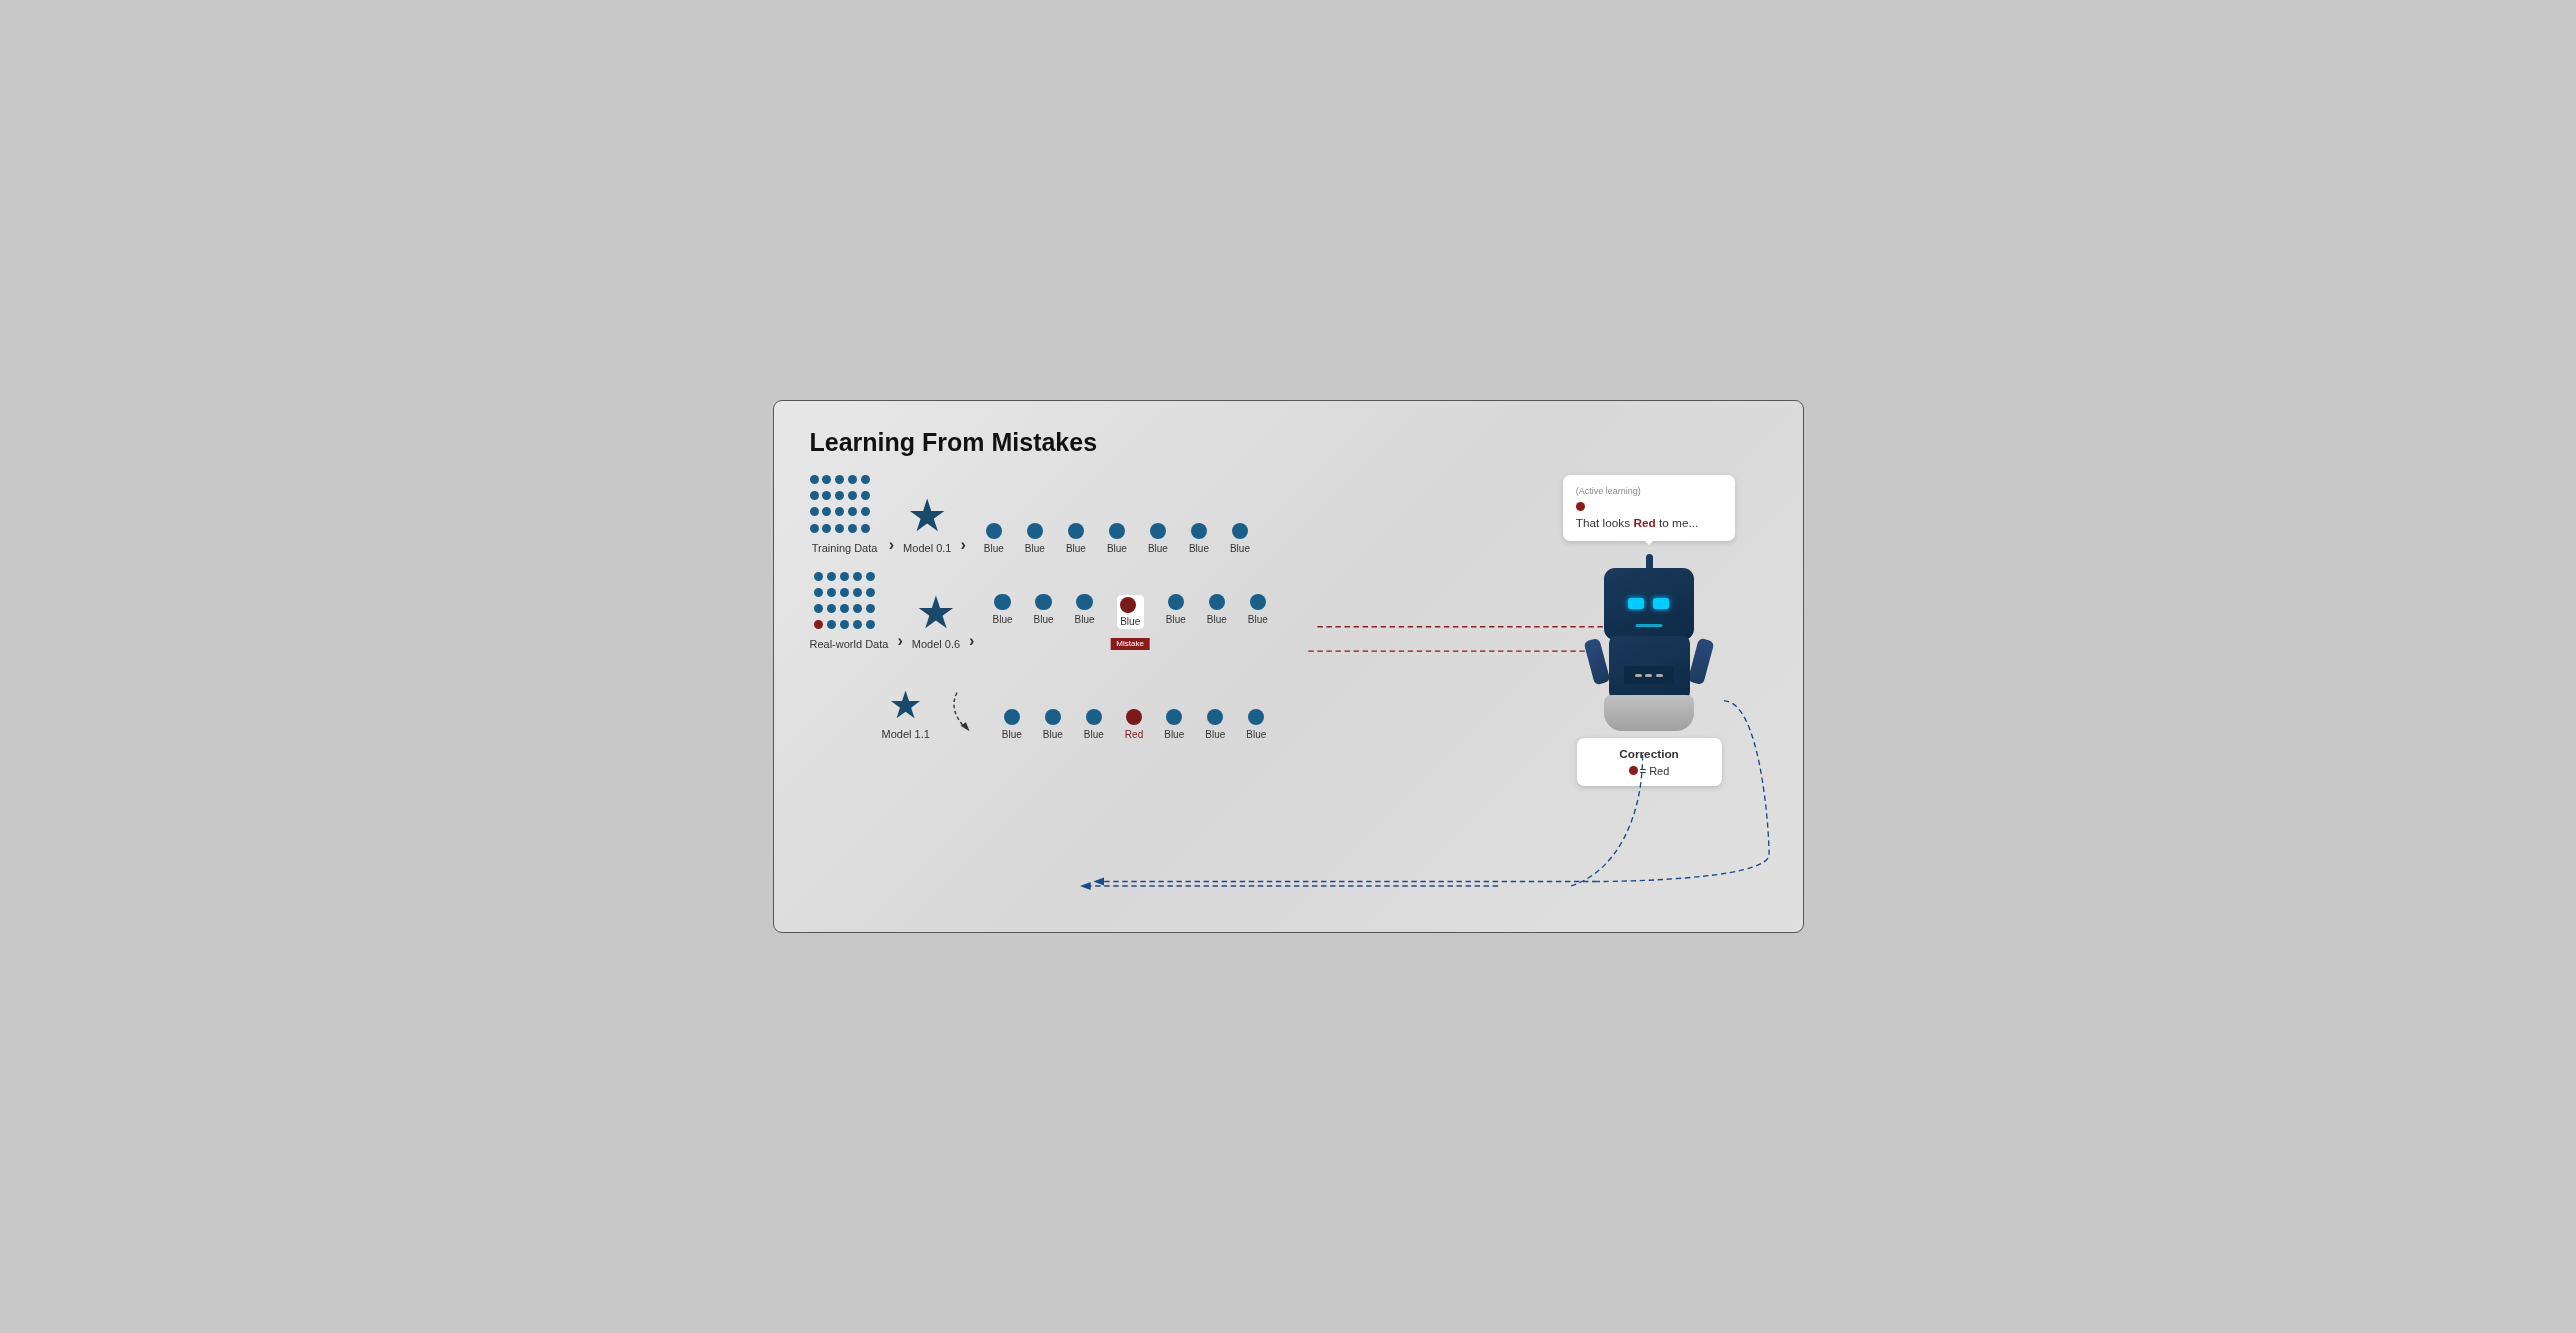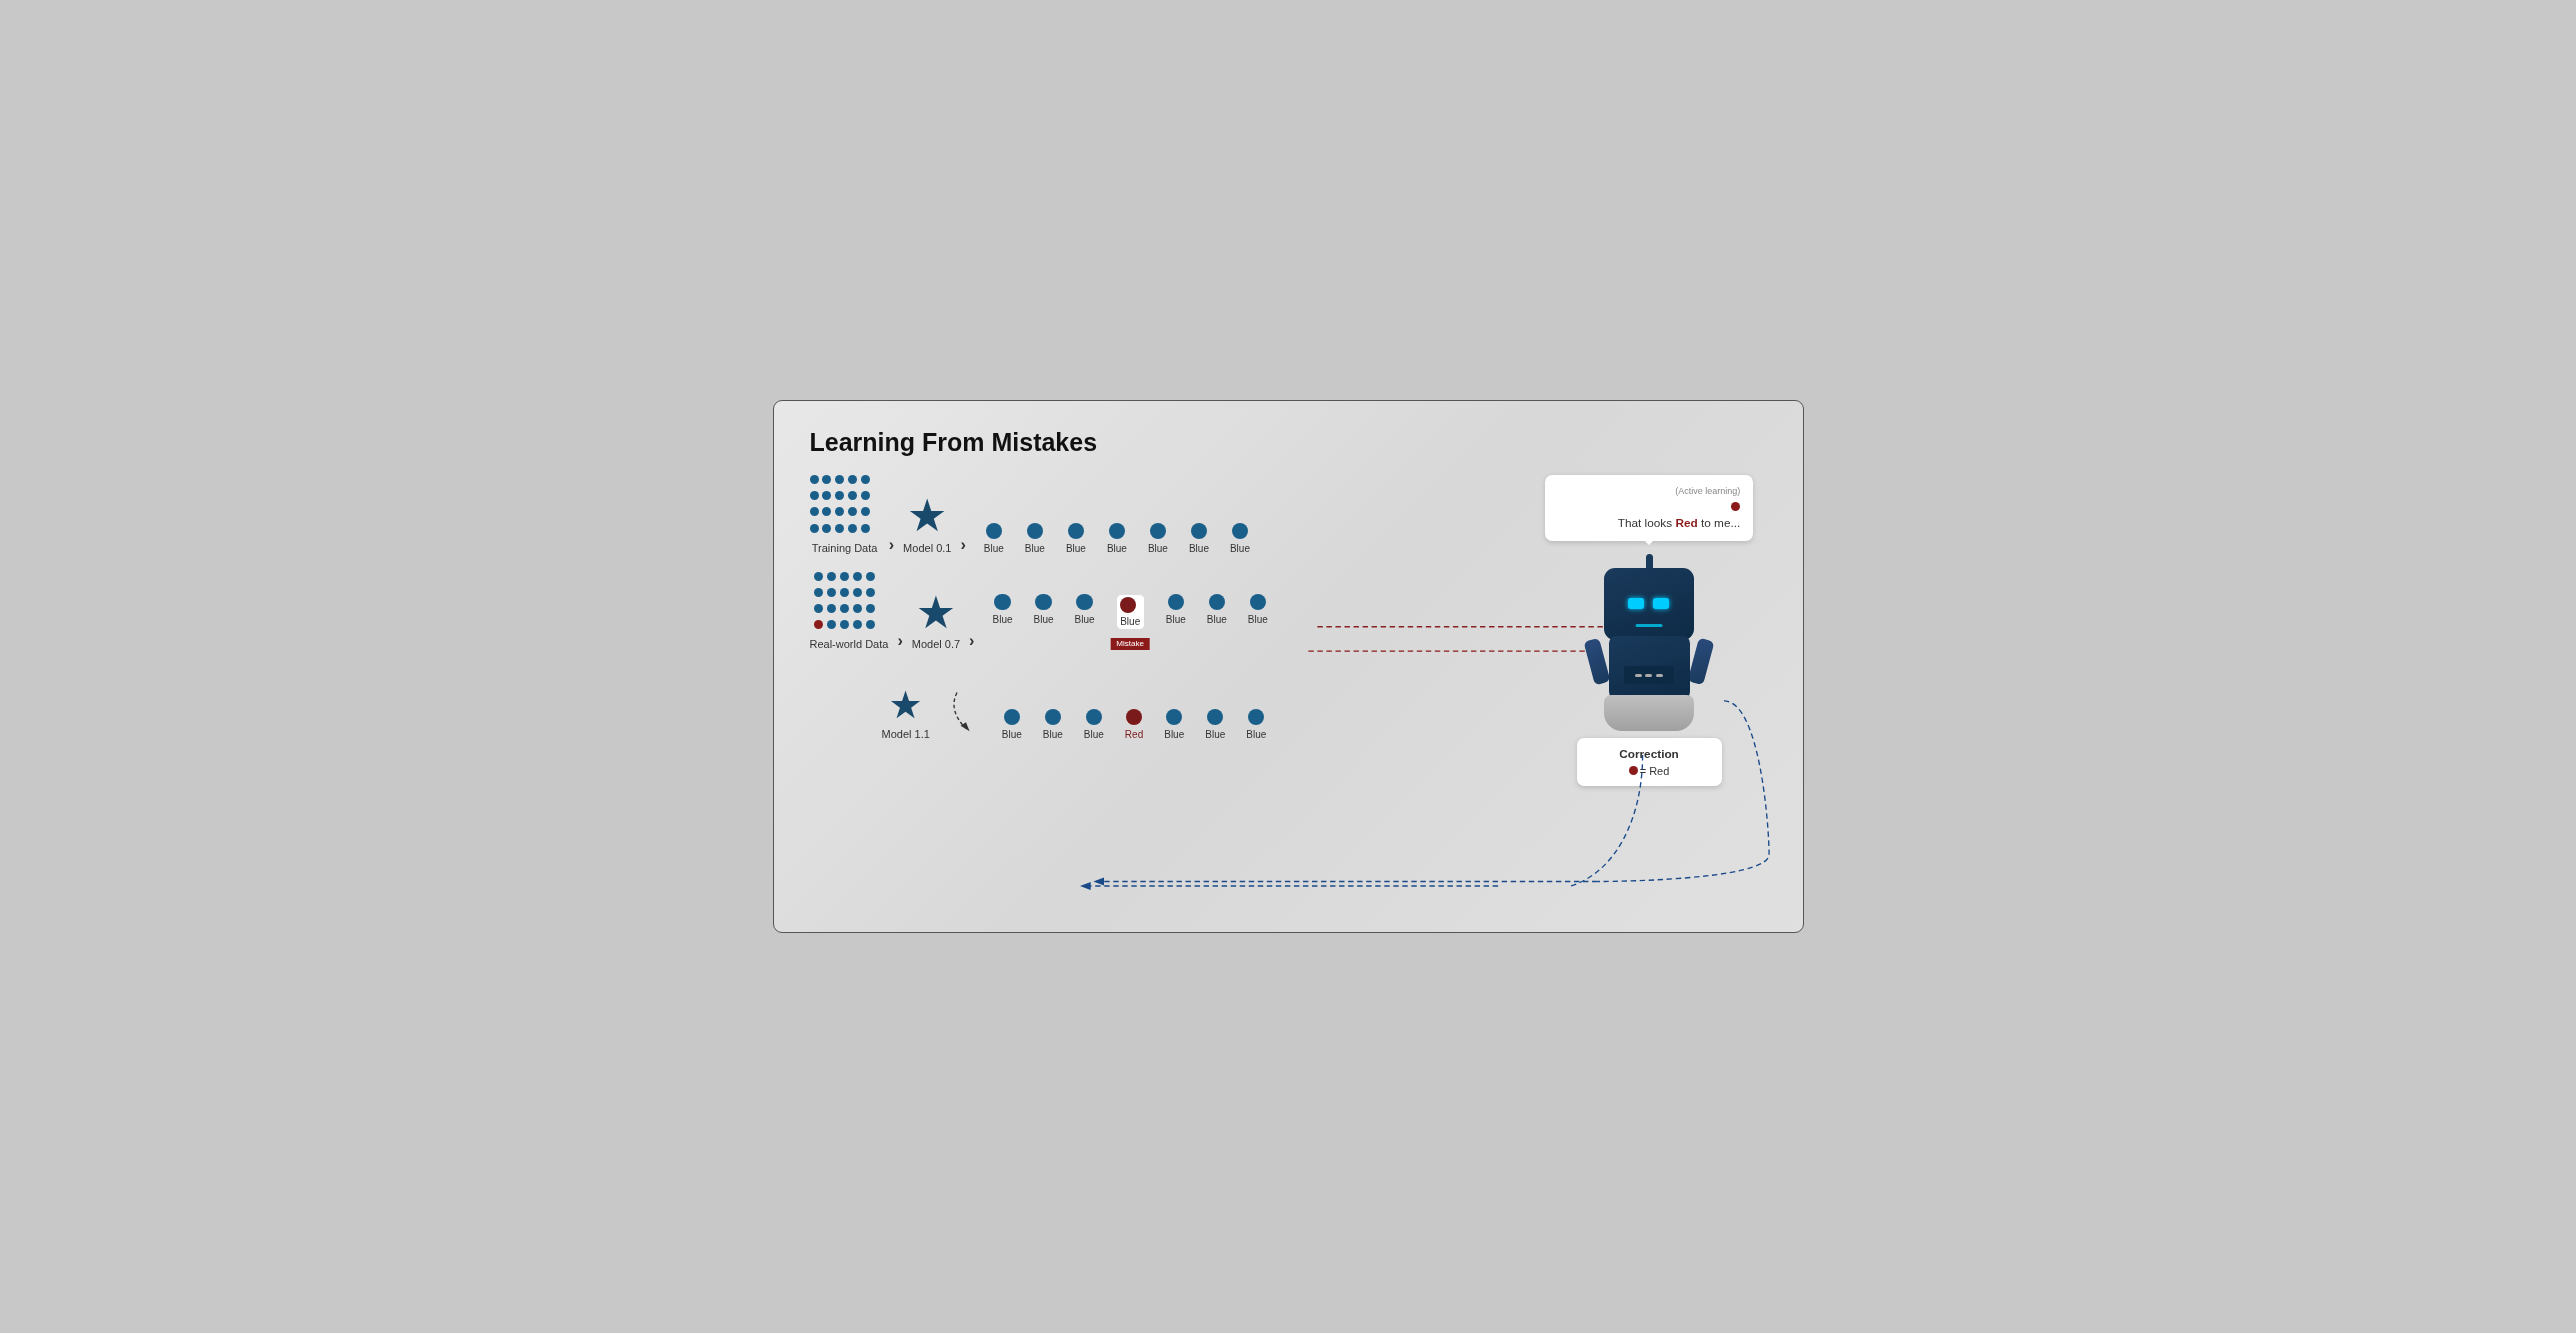--- a/index.html
+++ b/index.html
@@ -146,22 +146,22 @@
     
     .speech-bubble {
       background: white;
       border-radius: 7.2px;
       padding: 11px 12.7px;
       font-size: 11px;
       color: #333;
       position: relative;
       box-shadow: 0 1.8px 5.4px rgba(0,0,0,0.15);
       margin-bottom: 9px;
-      width: 208px;
-      text-align: right;
+      width: 172px;
+      text-align: left;
     }
     .speech-bubble::after {
       content: '';
       position: absolute;
       bottom: -9px;
       left: 50%;
       transform: translateX(-50%);
       border: 5.4px solid transparent;
       border-top-color: white;
     }
@@ -458,21 +458,21 @@
               <div class="dot"></div>
               <div class="dot"></div>
             </div>
             <div class="label-below">Real-world Data</div>
           </div>
 
           <div class="arrow">›</div>
 
           <div class="col-item">
             <div class="star">★</div>
-            <div class="label-below">Model 0.7</div>
+            <div class="label-below">Model 0.6</div>
           </div>
 
           <div class="arrow">›</div>
 
           <div class="predictions">
             <div class="pred-item">
               <div class="pred-dot"></div>
               <div class="pred-label">Blue</div>
             </div>
             <div class="pred-item">

